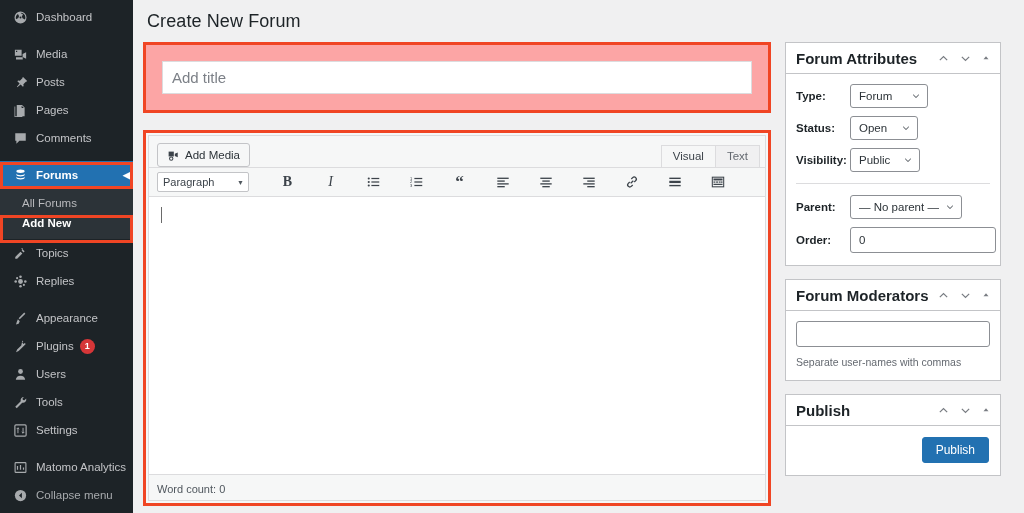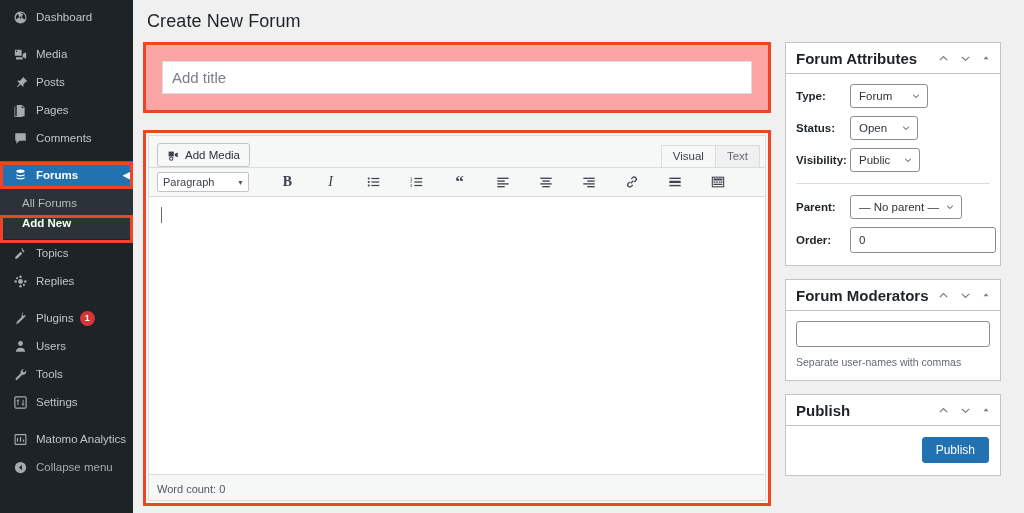--- a/index.html
+++ b/index.html
@@ -340,20 +340,28 @@
             <circle cx="16.4" cy="10" r="1.7"></circle>
             <circle cx="5.5" cy="5.5" r="1.4"></circle>
             <circle cx="14.5" cy="14.5" r="1.4"></circle>
           </svg>
       </span>
       <span class="mi-label">Replies</span>
     </div>
 
     <div class="menu-sep"></div>
 
+    <div class="menu-item">
+      <span class="mi-ico">
+        <svg width="15" height="15" viewBox="0 0 20 20" fill="currentColor">
+            <path d="M16.5 3.5L9 11l-1.5-1.5 7.5-7.5zM6.5 11l2.5 2.5-1.5 3.5-3.5 1 1-3.5z"></path>
+          </svg>
+      </span>
+      <span class="mi-label">Appearance</span>
+    </div>
 
     <div class="menu-item">
       <span class="mi-ico">
         <svg width="15" height="15" viewBox="0 0 20 20" fill="currentColor">
             <path d="M12.5 2l1.2 1.2-1.5 1.5 2 2 1.5-1.5L17 6.5l-4 4-2-2-5.5 5.5-1.5 3.5 3.5-1.5L13 10.5l-2-2z"></path>
           </svg>
       </span>
       <span class="mi-label">Plugins</span>
       <span class="badge">1</span>
     </div>

